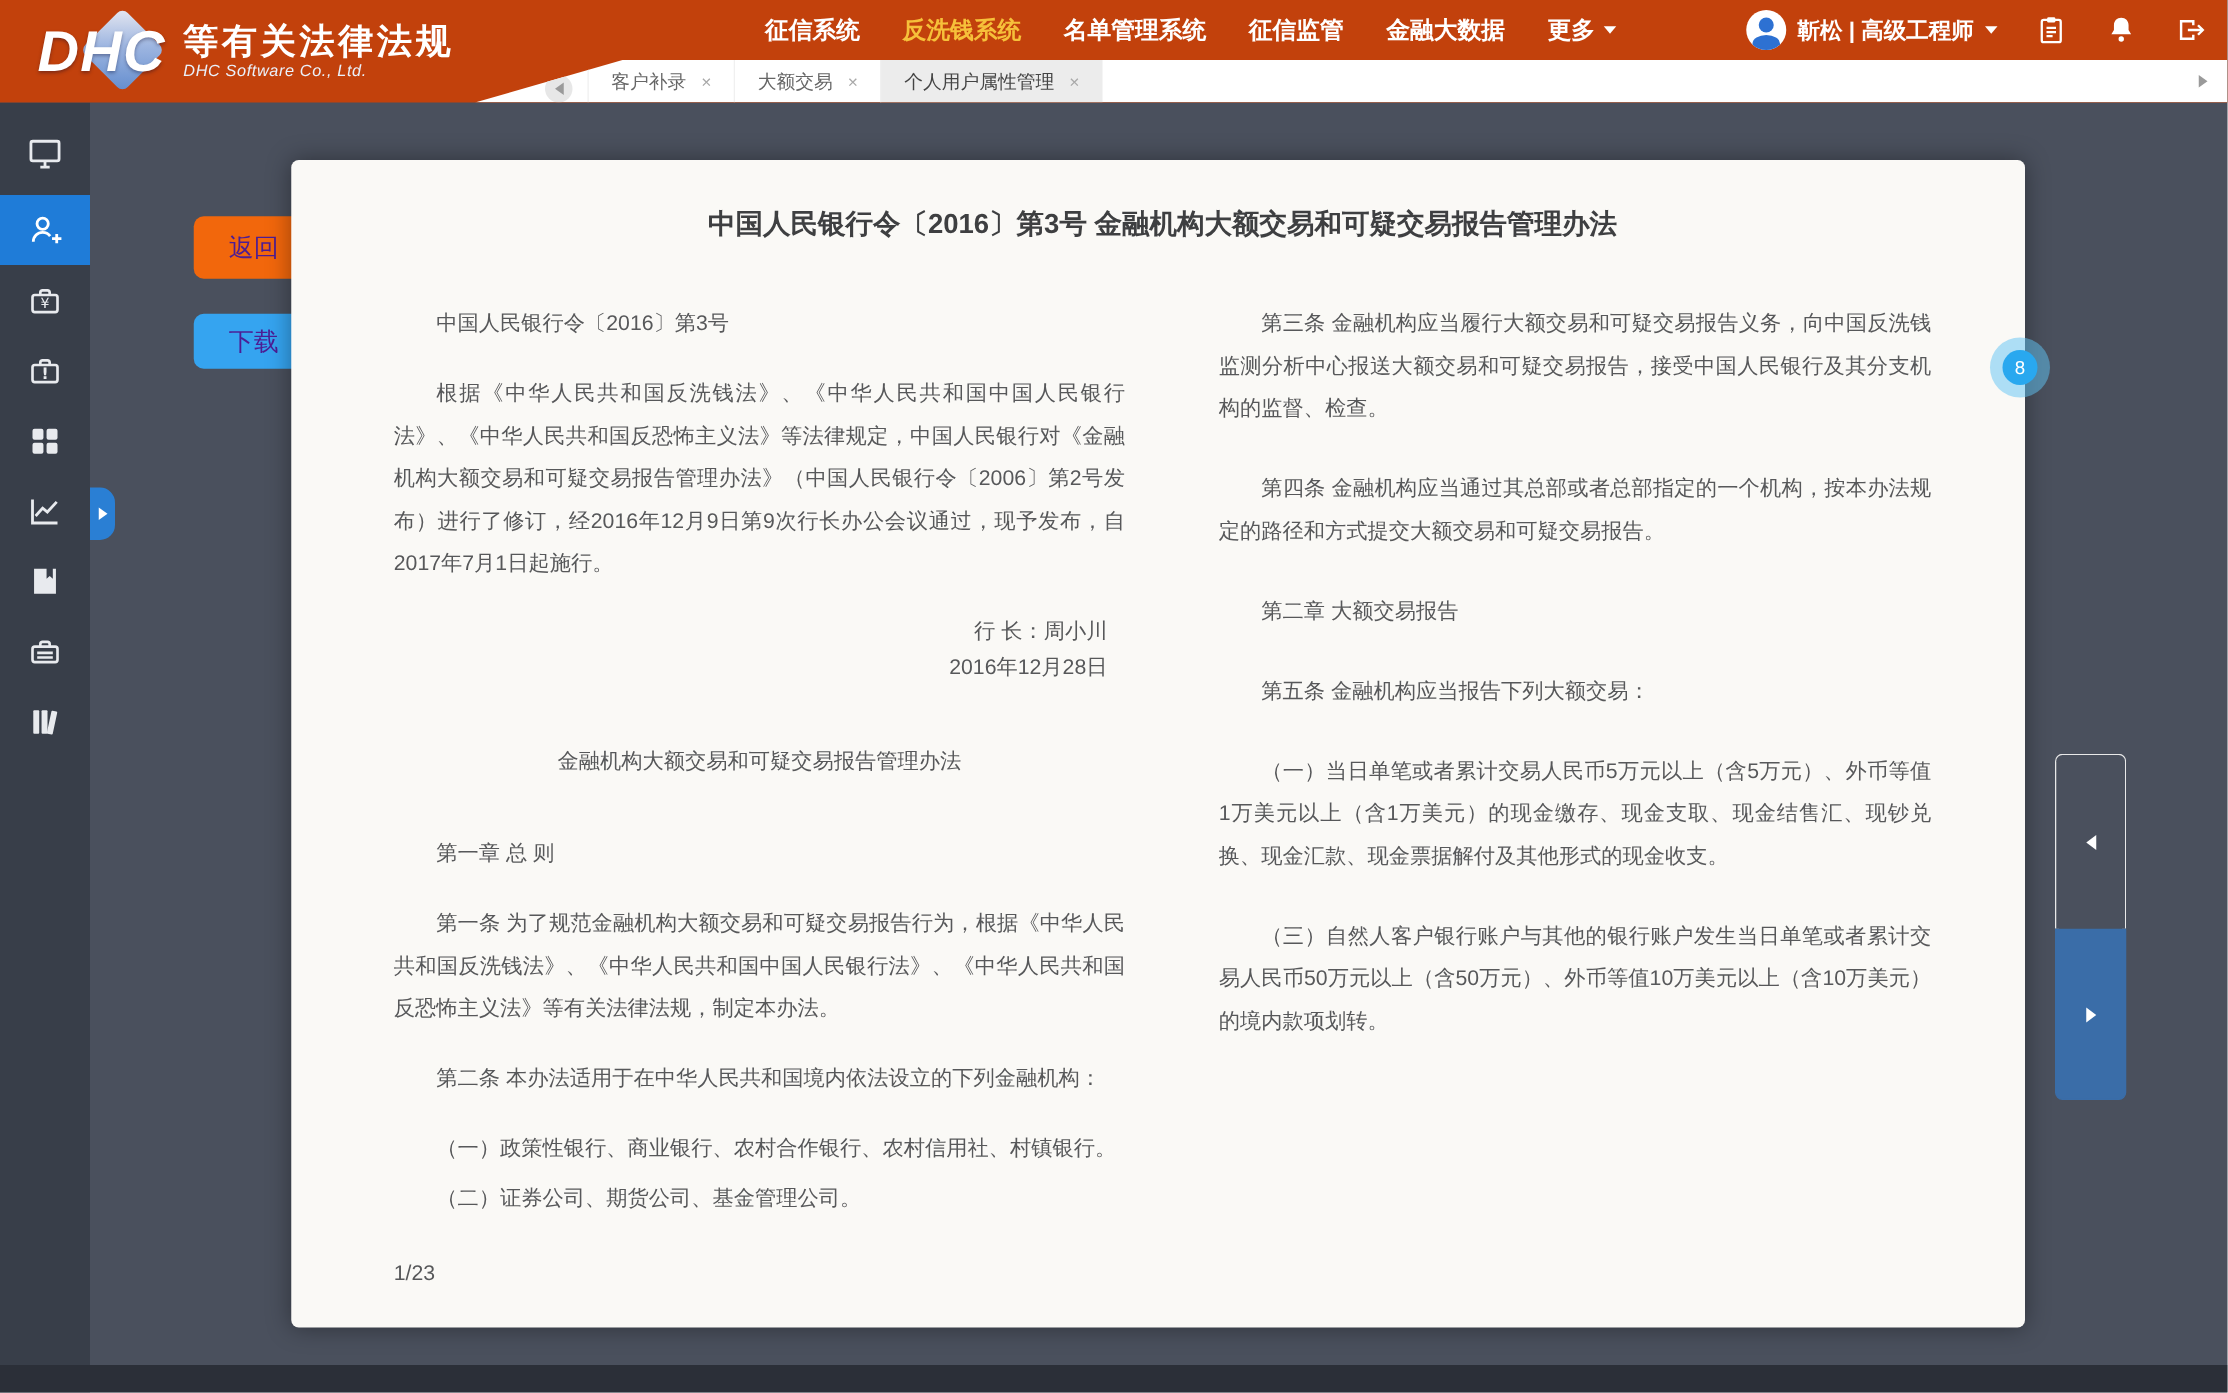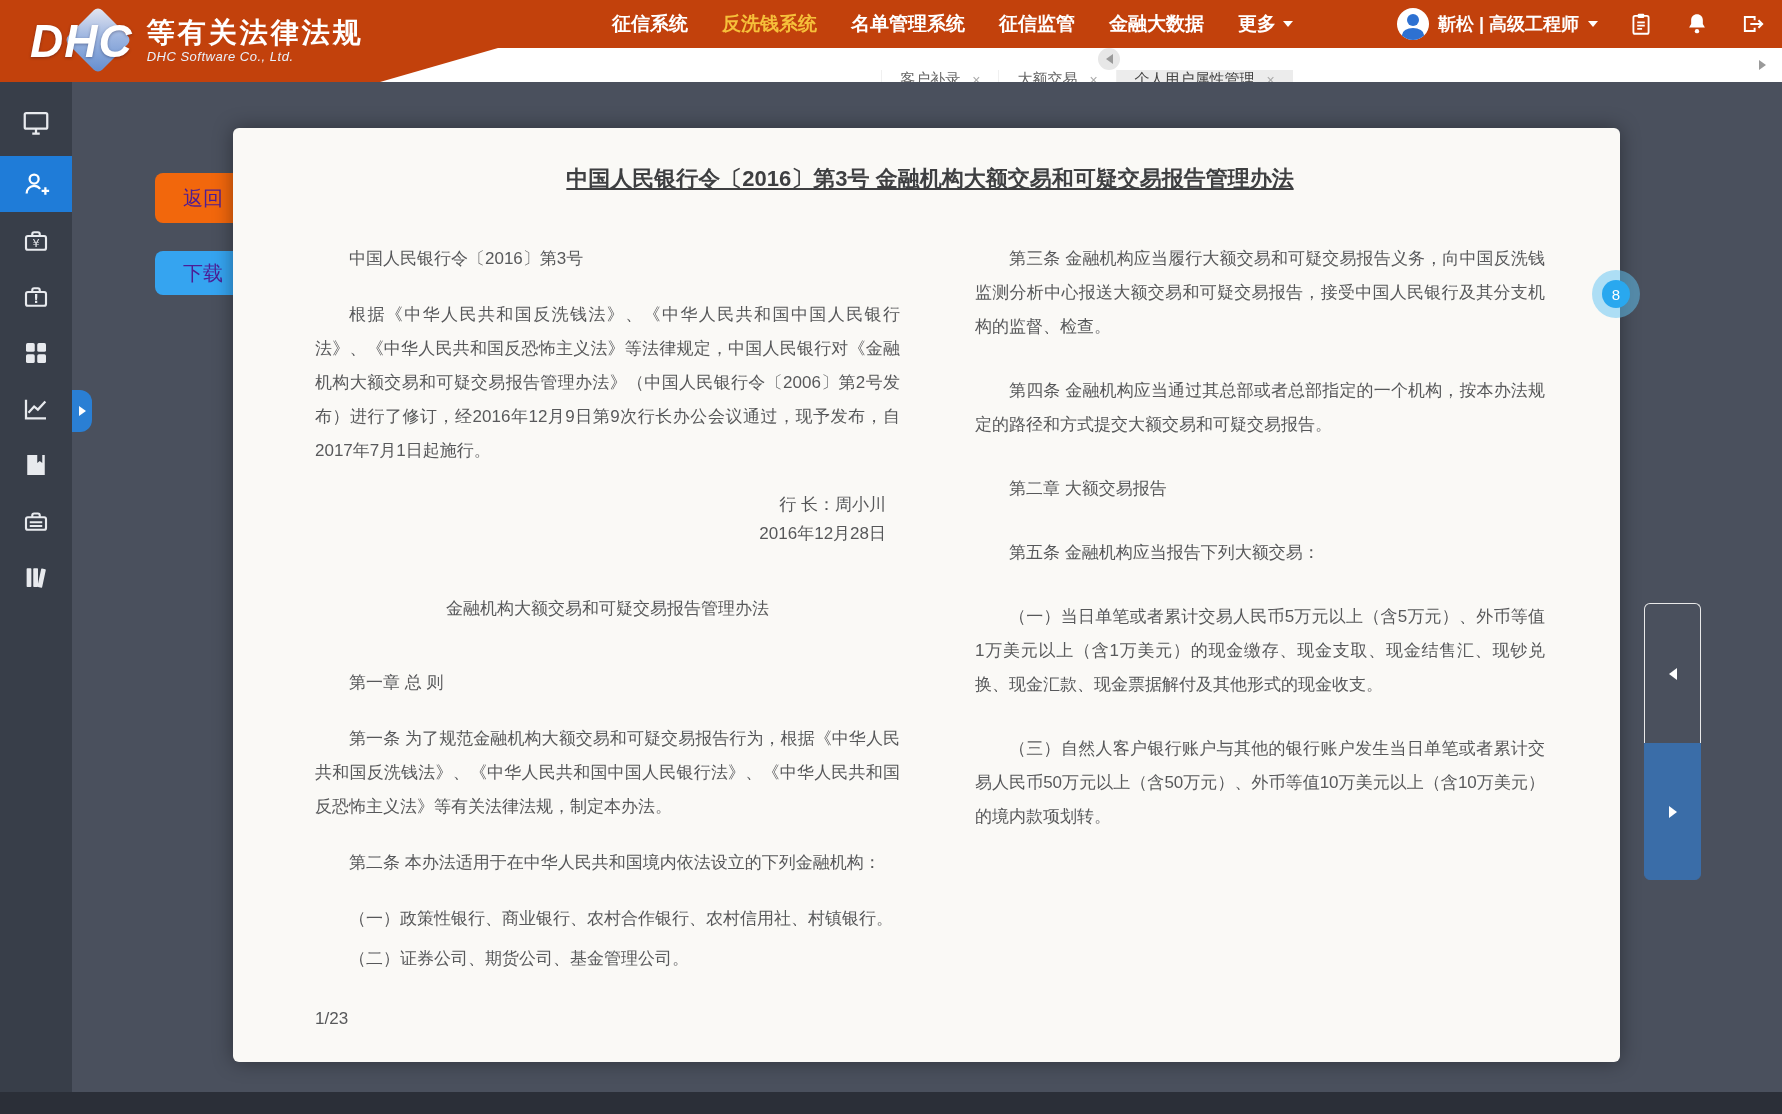--- a/index.html
+++ b/index.html
@@ -33,21 +33,21 @@
   .user-chip { display:flex; align-items:center; gap:9px; cursor:pointer; }
   .avatar { width:32px; height:32px; border-radius:50%; background:#fff; position:relative; overflow:hidden; }
   .avatar .head { position:absolute; left:10px; top:6px; width:12px; height:12px; border-radius:50%; background:#2d71d2; }
   .avatar .body { position:absolute; left:5px; top:20px; width:22px; height:14px; border-radius:50% 50% 0 0; background:#2d71d2; }
   .user-name { color:#fff; font-size:18px; font-weight:bold; white-space:nowrap; }
   .hdr-icon { width:26px; height:26px; display:flex; align-items:center; justify-content:center; cursor:pointer; }
   .hdr-icon svg { width:26px; height:26px; }
 
   
   .tab-strip { position:absolute; left:380px; top:48px; width:1402px; height:34px; background:#ffffff;
-    clip-path:polygon(118px 0, 100% 0, 100% 100%, 0 100%); z-index:31; display:flex; align-items:center;flex-direction:column; }
+    clip-path:polygon(118px 0, 100% 0, 100% 100%, 0 100%); z-index:31; display:flex; align-items:flex-end; }
   .tab-scroll-left { margin-left:56px; width:22px; height:22px; border-radius:50%; background:#e7e7e7;
     display:flex; align-items:center; justify-content:center; cursor:pointer; flex-shrink:0; }
   .tri-left { width:0; height:0; border-top:5px solid transparent; border-bottom:5px solid transparent; border-right:7px solid #9a9a9a; }
   .tri-right { width:0; height:0; border-top:5px solid transparent; border-bottom:5px solid transparent; border-left:7px solid #9a9a9a; }
   .tab-list { display:flex; height:100%; margin-left:12px; }
   .tab { display:flex; align-items:center; gap:12px; padding:0 18px; font-size:15px; color:#666; cursor:pointer;
     border-left:1px solid #f0f0f0; white-space:nowrap; }
   .tab.active { background:#ececec; color:#444; }
   .tab-close { color:#a9a9a9; font-size:14px; cursor:pointer; }
   .tab-scroll-right { position:absolute; right:16px; top:0; height:34px; display:flex; align-items:center; cursor:pointer; }
@@ -67,21 +67,21 @@
   
   .btn { position:absolute; width:96px; height:50px; border:none; border-radius:8px; color:#4c1d95; font-size:20px;
     font-family:inherit; cursor:pointer; z-index:5; }
   .btn-back { left:155px; top:173px; background:#f2670c; }
   .btn-download { left:155px; top:251px; height:44px; background:#35a4f0; }
 
   
   .doc-card { position:absolute; left:233px; top:128px; width:1387px; height:934px; background:#faf9f6;
     border-radius:6px; box-shadow:0 0 20px rgba(0,0,0,.38); z-index:10; display:flex; flex-direction:column;
     padding:36px 75px 26px 82px; }
-  .doc-title { text-align:center; font-size:22px; font-weight:bold; color:#3e3f41; margin-bottom:48px; flex-shrink:0;text-decoration:underline; }
+  .doc-title { text-align:center; font-size:22px; font-weight:bold; color:#3e3f41; margin-bottom:48px; flex-shrink:0; }
   .doc-pages { display:flex; gap:75px; flex:1; min-height:0; }
   .page-col { display:flex; flex-direction:column; overflow:hidden; }
   .page-left { width:585px; }
   .page-right { width:570px; }
   .page-col p { font-size:17px; line-height:34px; color:#57585a; text-align:justify; text-indent:2em; margin:0 0 22px; }
   .page-right p { margin-bottom:30px; }
   .orange { color:#c4935f; }
   .sig-block { text-align:right; padding-right:14px; margin-bottom:34px; }
   .sig-block p { text-align:right; text-indent:0; margin:0; line-height:29px; }
   .doc-subtitle { text-align:center !important; text-indent:0 !important; color:#4a4a4b; margin:10px 0 40px !important; }

